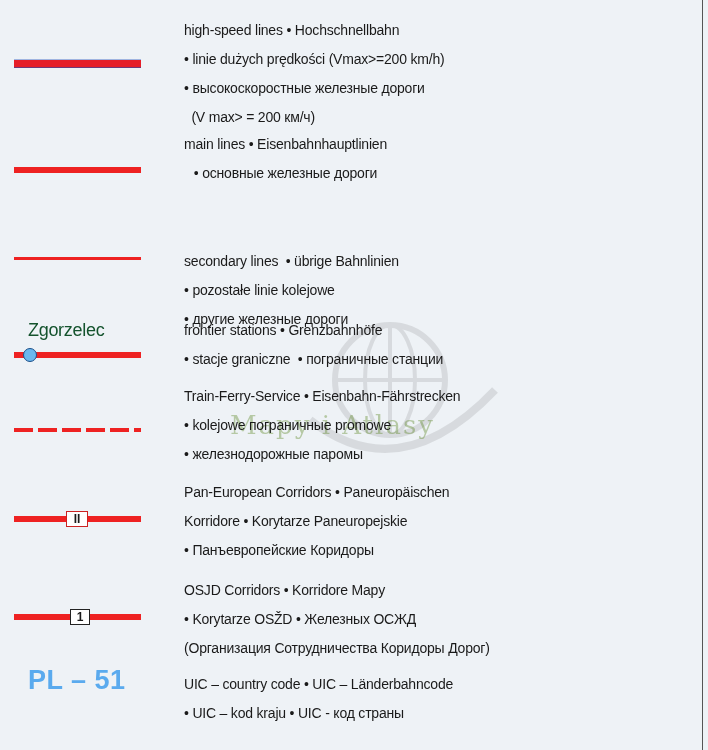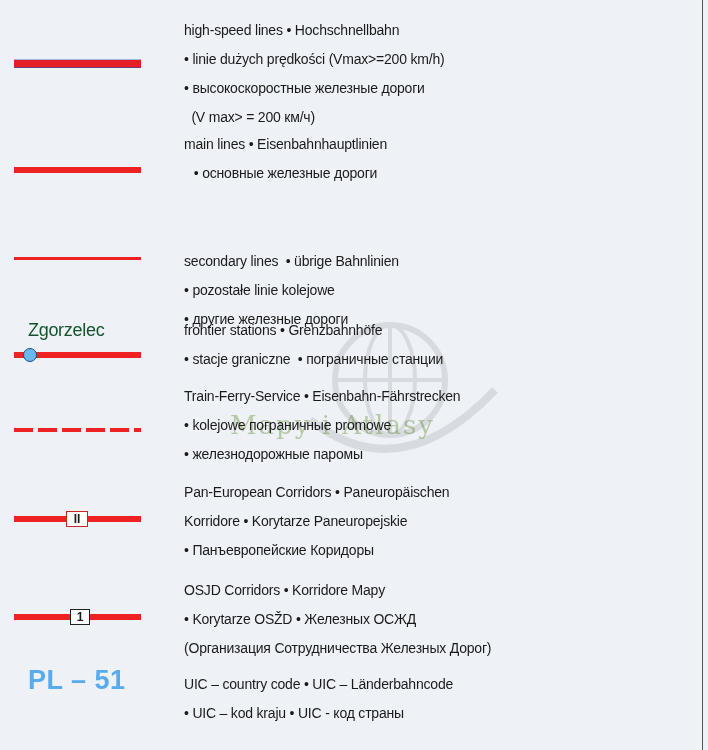--- a/index.html
+++ b/index.html
@@ -133,21 +133,21 @@
 </div>
 
 <div class="entry" style="top:0;">
   <div class="sym" style="top:614px;">
     <div class="line main"></div>
     <div class="corr-box" style="left:56px; top:-5px; width:18px; height:14px;">1</div>
   </div>
   <div class="text" style="top:576px;">
     <div>OSJD Corridors • Korridore Mapy</div>
     <div>• Korytarze OSŽD • Железных ОСЖД</div>
-    <div>(Организация Сотрудничества Железных Дорог)</div>
+    <div>(Организация Сотрудничества Коридоры Дорог)</div>
   </div>
 </div>
 
 <div class="entry" style="top:0;">
   <div class="code" style="top:665px;">PL – 51</div>
   <div class="text" style="top:670px;">
     <div>UIC – country code • UIC – Länderbahncode</div>
     <div>• UIC – kod kraju • UIC - код страны</div>
   </div>
 </div>

